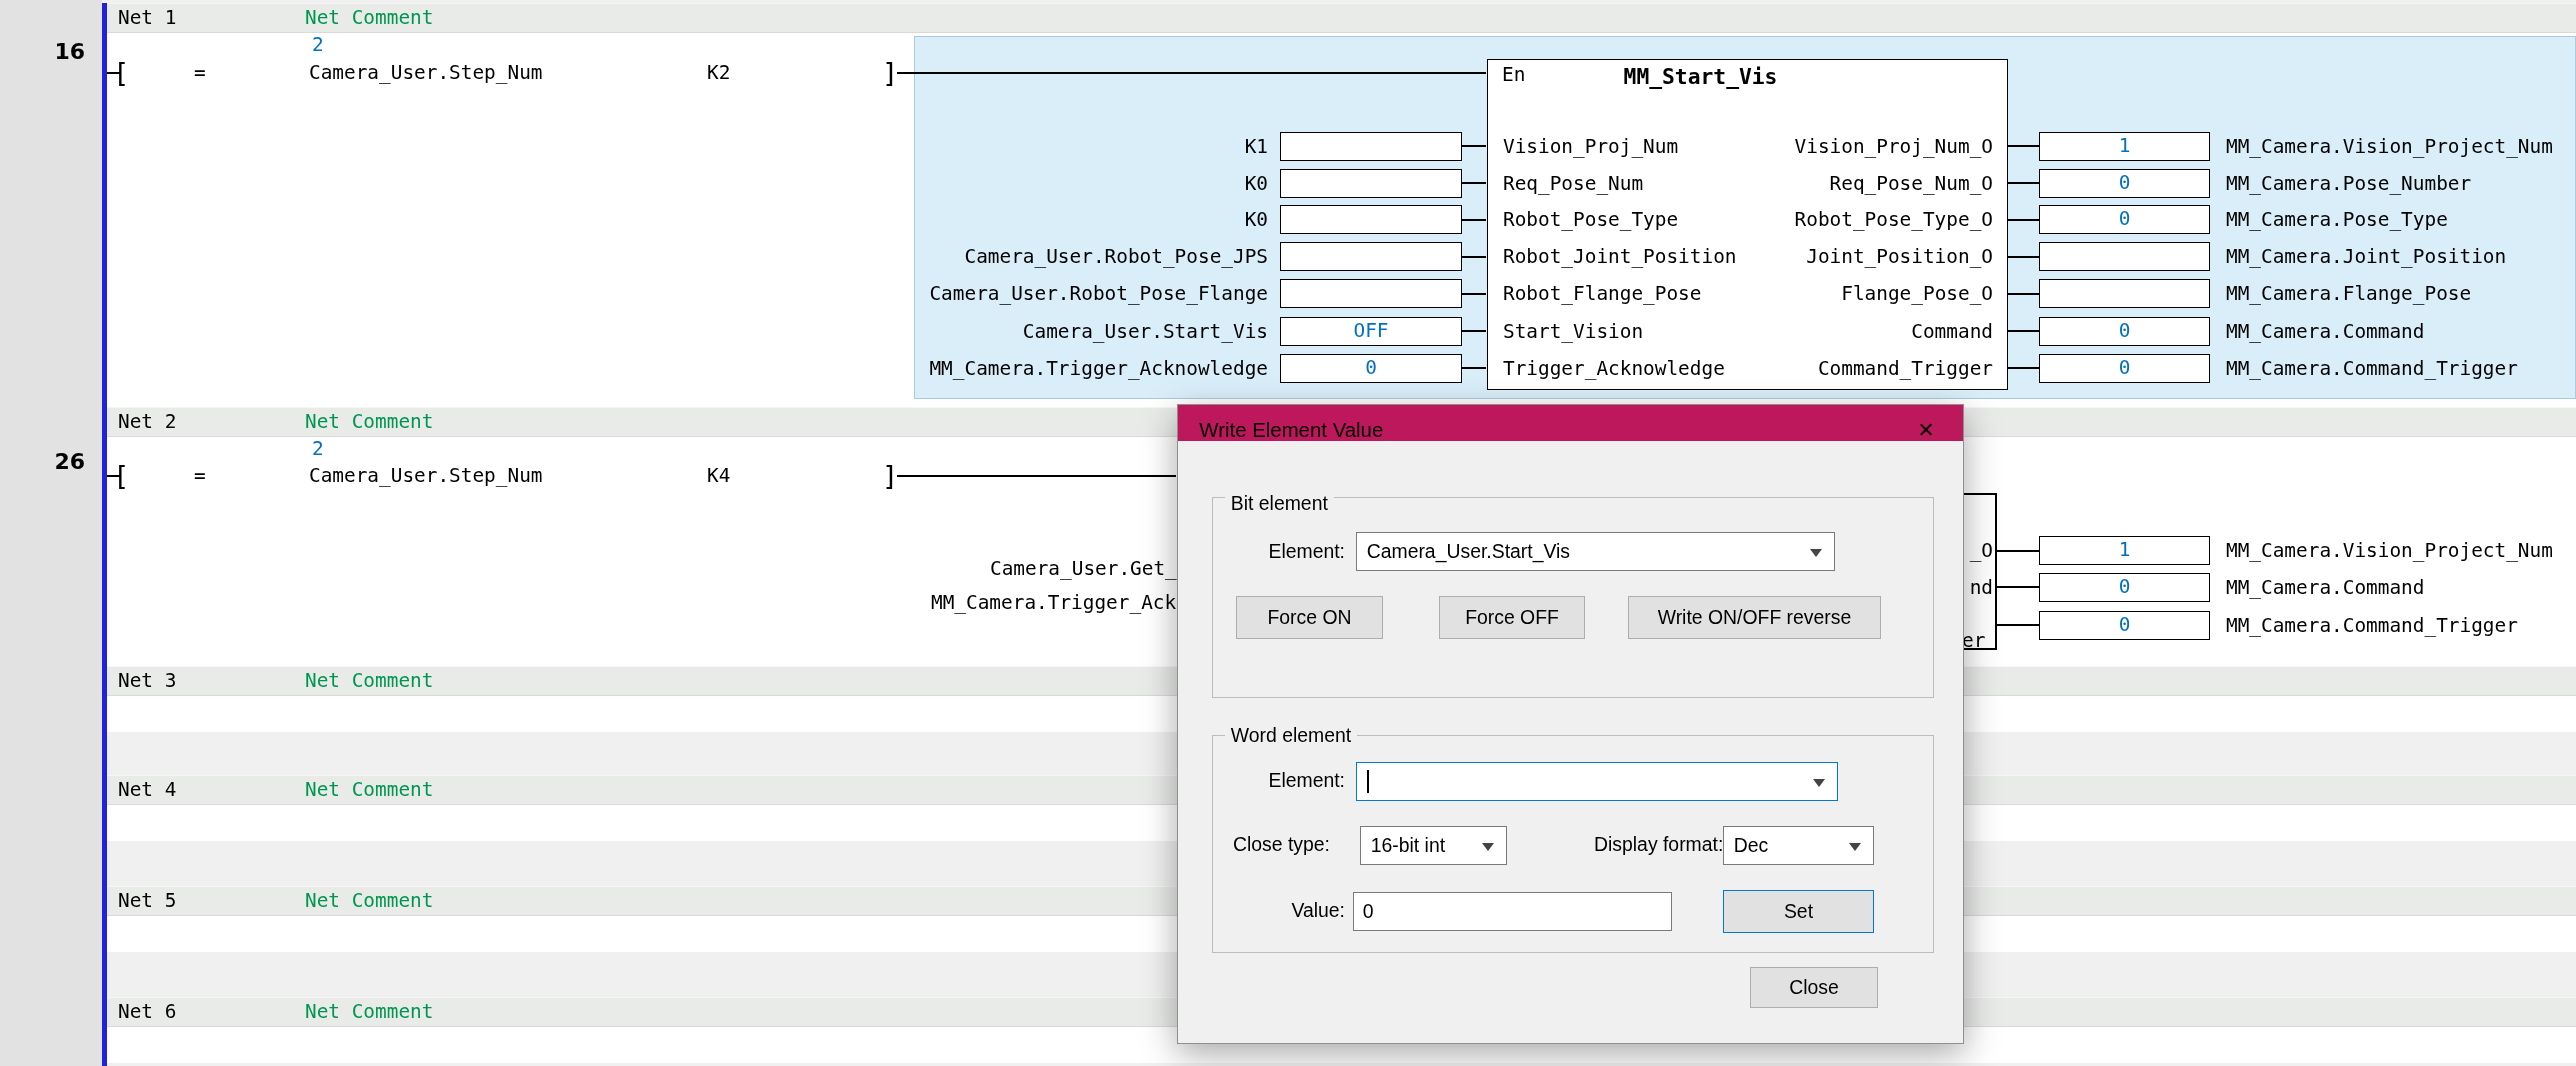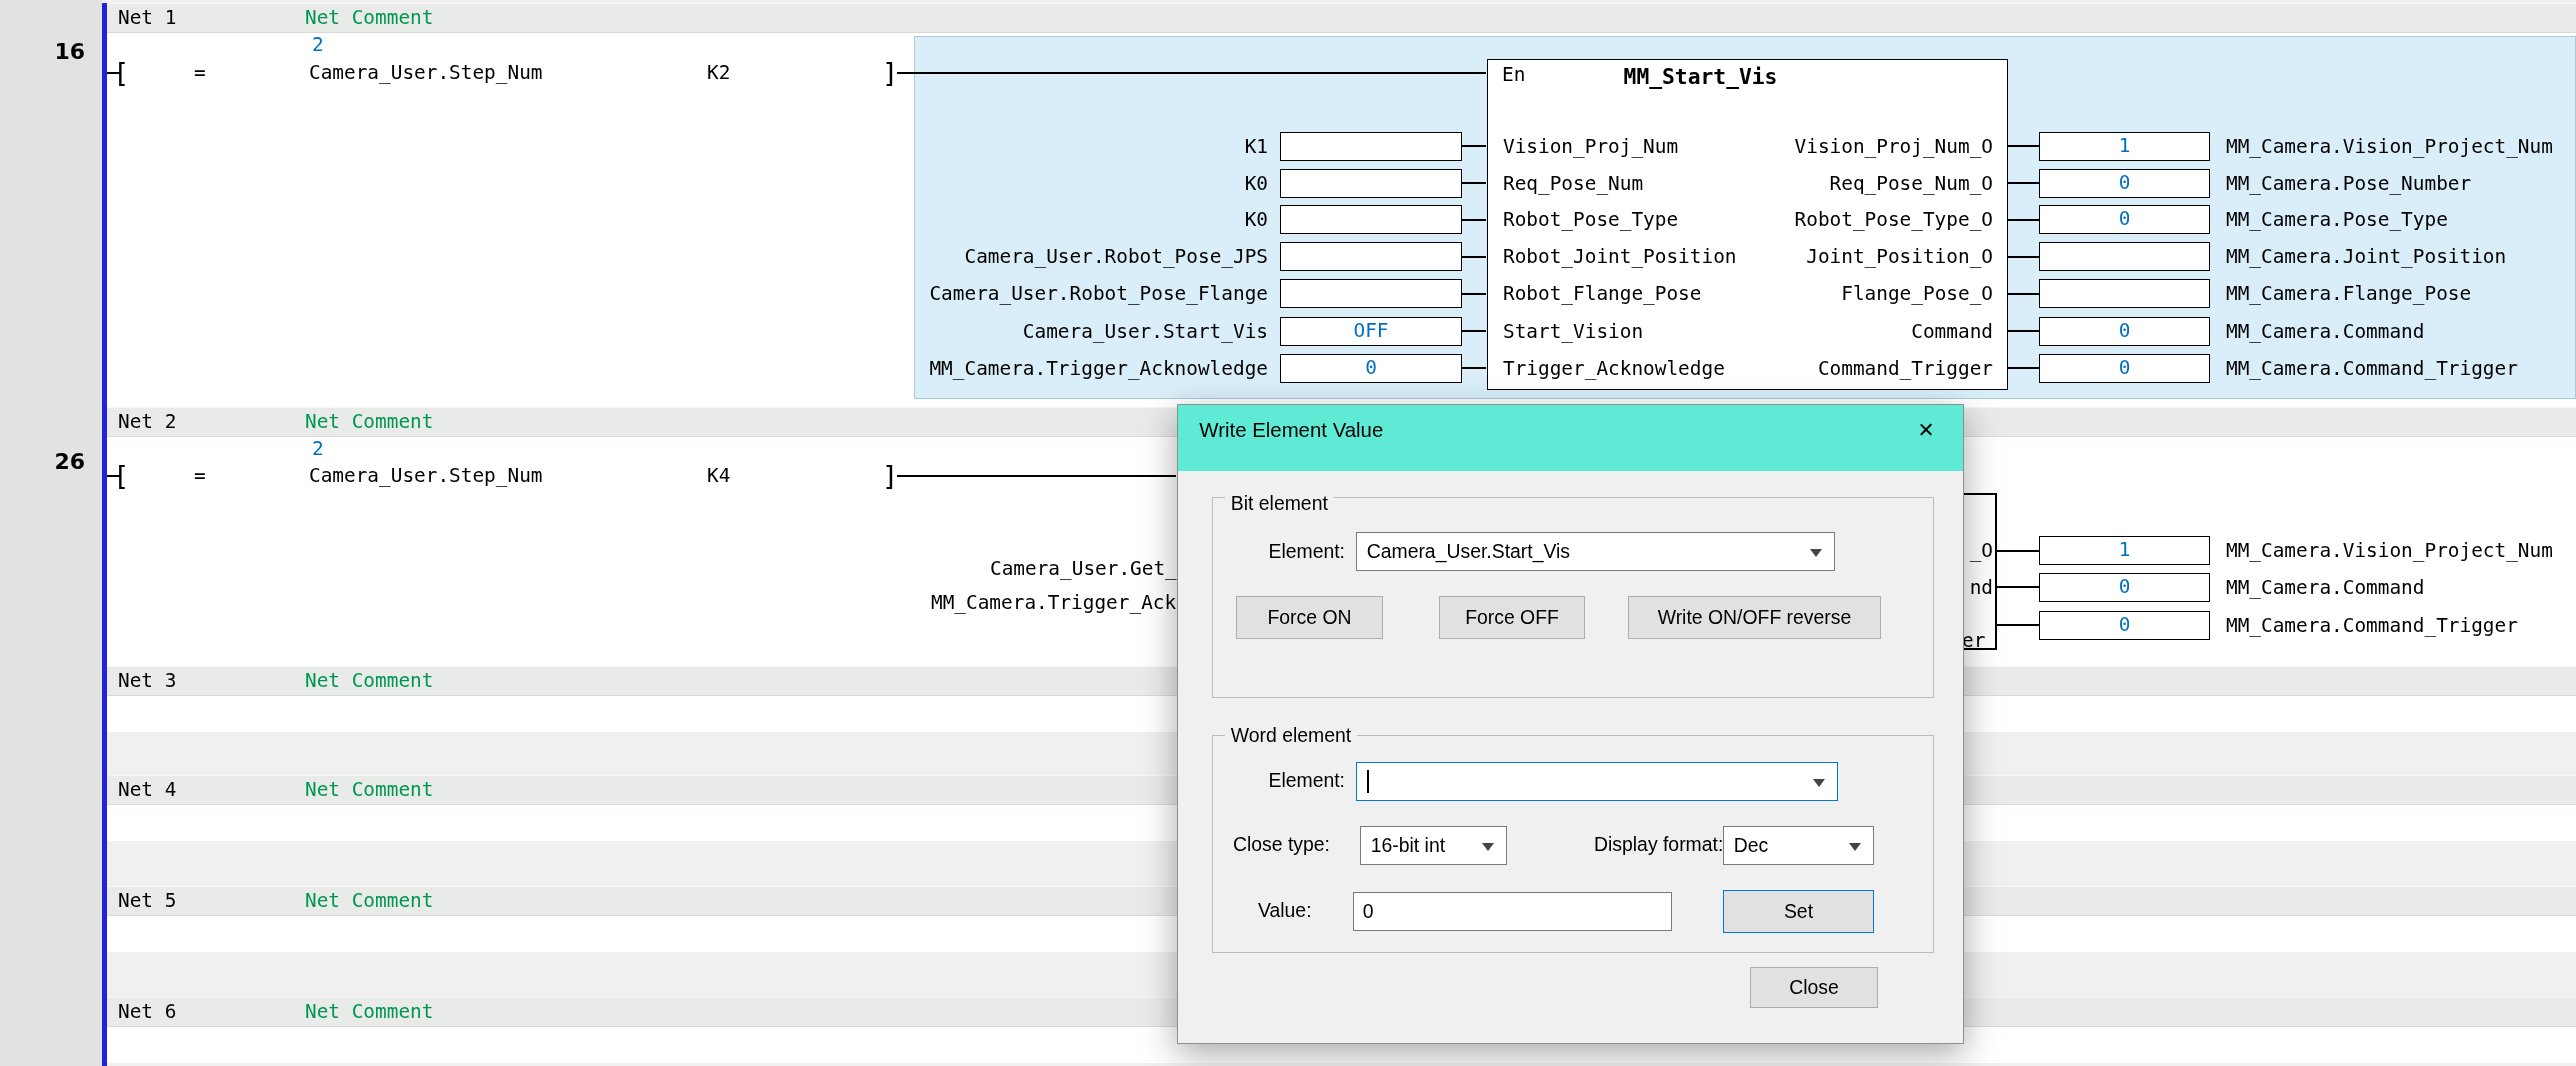--- a/index.html
+++ b/index.html
@@ -23,21 +23,21 @@
   .ladder-box{background:#fff;border:1.9px solid #000;box-sizing:border-box;text-align:center;}
   .box-val{display:block;line-height:25px;font-family:"DejaVu Sans Mono",monospace;font-size:19.4px;color:var(--monitor-blue,#0070c0);}
   .monitor-val{color:var(--monitor-blue,#0070c0);}
   .fb-box{background:#ffffff;border:1.9px solid #000;box-sizing:border-box;}
   .fb-title{font-weight:bold;font-size:21.3px;text-align:center;font-family:"DejaVu Sans Mono",monospace;white-space:pre;}
   .bracket{font-size:27px;line-height:37px;height:37px;}
 
   
   .dlg{left:1177px;top:404px;width:785px;height:638px;background:#f0f0f0;
        border:1px solid #8f8f8f;box-shadow:0 9.7px 33px rgba(0,0,0,.35);z-index:50;}
-  .dlg-titlebar{left:0;top:0;width:785px;height:66px;background:#5eead4;}
+  .dlg-titlebar{left:0;top:0;width:785px;height:36px;background:#be185d;}
   .dlg-title{position:absolute;left:21.3px;top:0;line-height:50px;font-size:20.4px;}
   .dlg-close{right:0;top:0;width:74px;height:50px;text-align:center;line-height:50px;font-size:20.4px;cursor:pointer;}
   .group{border:1px solid #bcbcbc;box-sizing:border-box;}
   .group-label{background:#f0f0f0;padding:0 5.8px;font-size:19.4px;line-height:21.3px;}
   .dlg-label{font-size:19.4px;line-height:29px;white-space:nowrap;}
   .combo{height:39px;box-sizing:border-box;border:1px solid #7a7a7a;background:#fff;}
   .combo-text{position:absolute;left:9.7px;top:0;line-height:37px;font-size:19.4px;white-space:nowrap;}
   .combo-arrow{position:absolute;right:11.6px;top:15.5px;width:0;height:0;
        border-left:6.8px solid transparent;border-right:6.8px solid transparent;border-top:8.7px solid #444;}
   .combo-focus{border:1.9px solid var(--focus-blue,#0078d7);}
@@ -245,21 +245,21 @@
   <div class="abs combo" style="left:182px;top:421px;width:147px;">
     <span class="combo-text">16-bit int</span>
     <span class="combo-arrow"></span>
   </div>
   <span class="abs dlg-label" style="left:376px;top:425px;margin-left:40px;">Display format:</span>
   <div class="abs combo" style="left:545px;top:421px;width:151px;">
     <span class="combo-text">Dec</span>
     <span class="combo-arrow"></span>
   </div>
 
-  <span class="abs dlg-label" style="left:80px;top:491px;width:87px;">Value:</span>
+  <span class="abs dlg-label" style="left:80px;top:491px;width:87px;text-align:right;">Value:</span>
   <div class="abs textbox" style="left:175px;top:487px;width:319px;">
     <span>0</span>
   </div>
   <div class="abs btn btn-default" style="left:545px;top:485px;width:151px;height:43px;">Set</div>
 
   <div class="abs btn" style="left:572px;top:562px;width:128px;height:41px;">Close</div>
 </div>
 
 
 </body></html>

